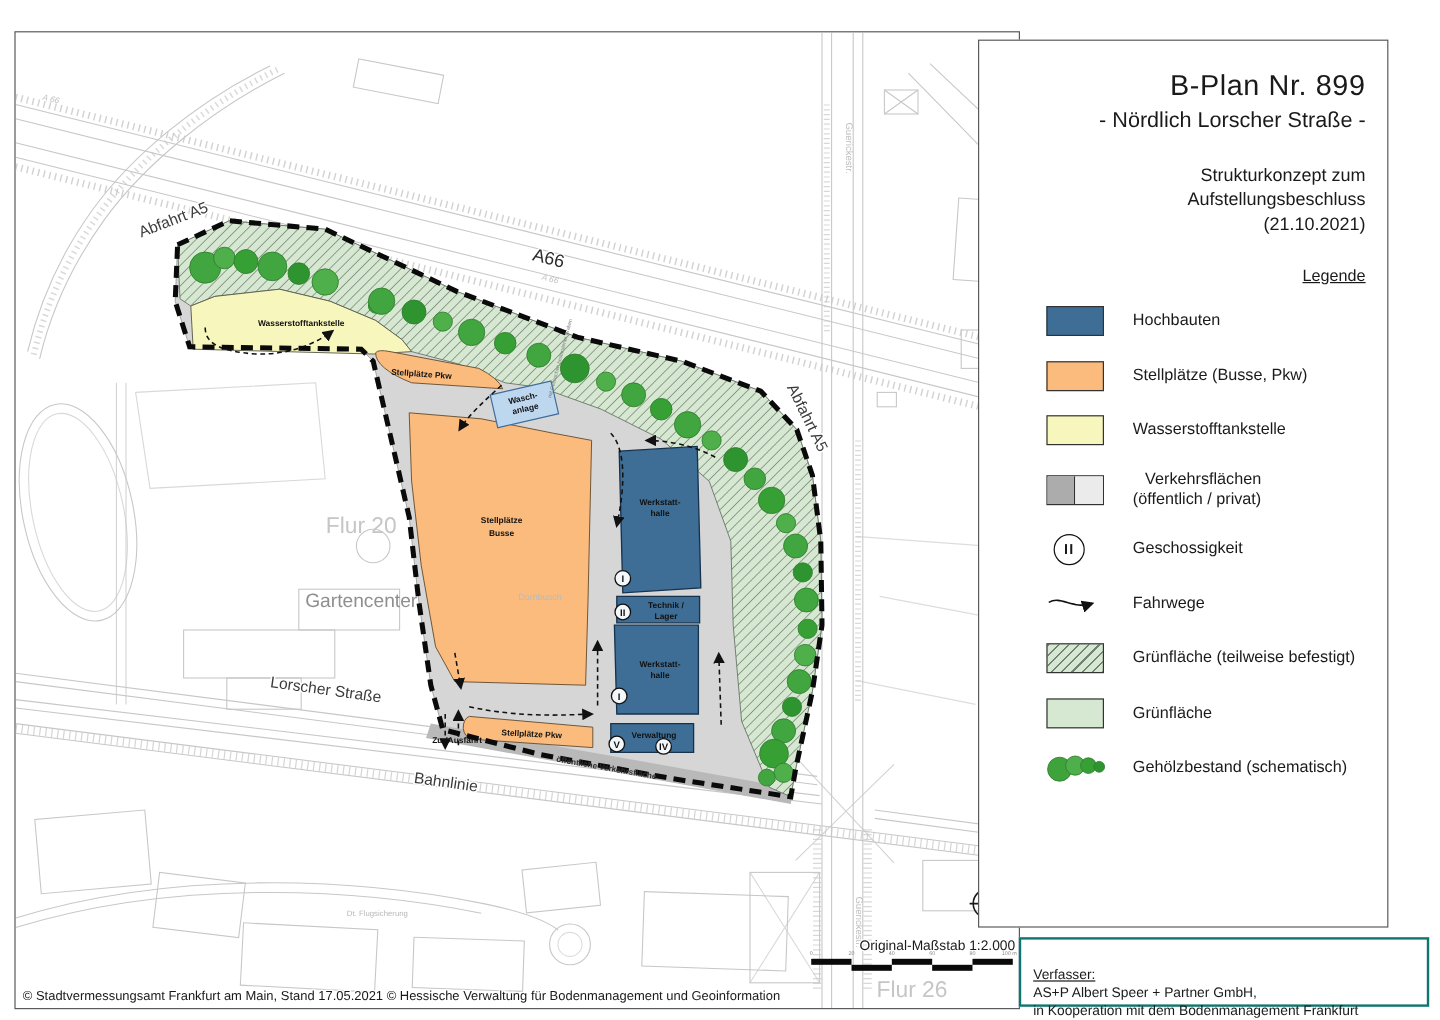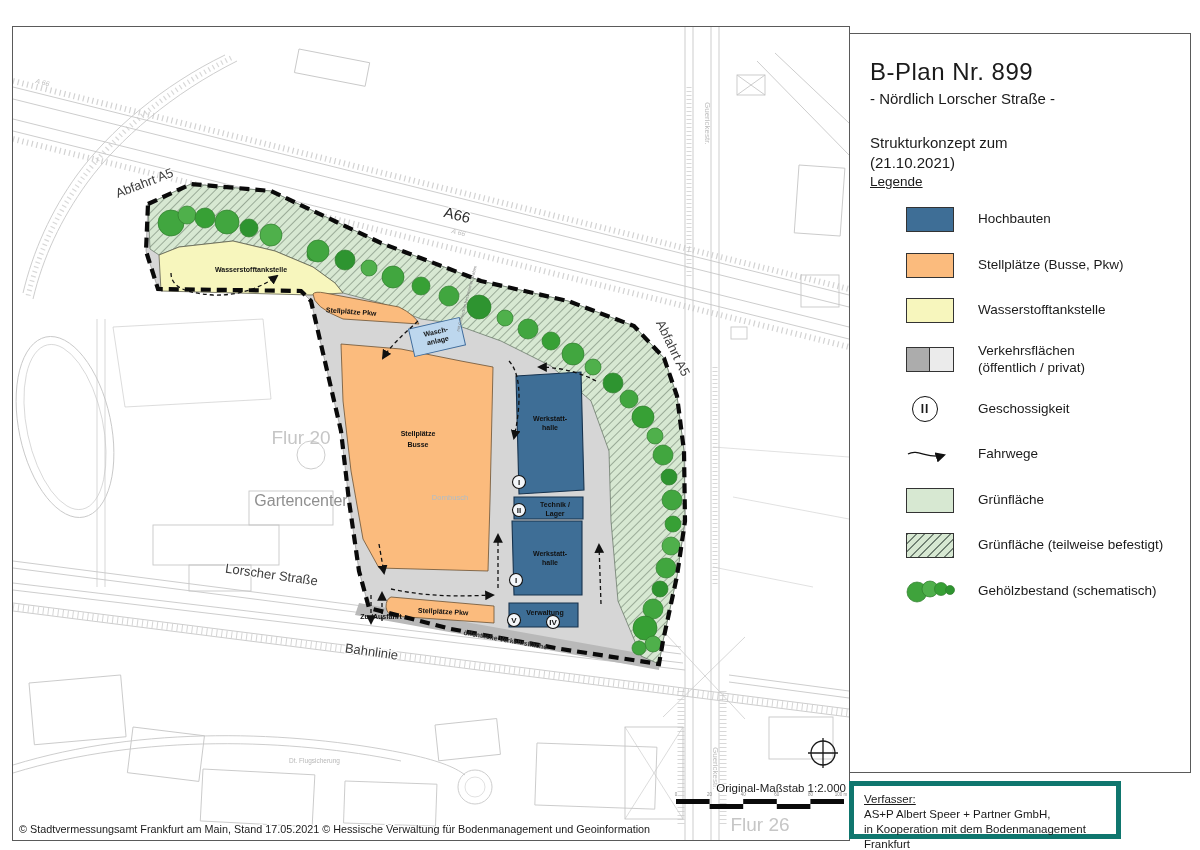--- a/index.html
+++ b/index.html
@@ -1,24 +1,24 @@
 <!DOCTYPE html>
 <html><head>
 <meta charset="utf-8">
 <style>
   html,body{margin:0;padding:0;background:#fff;}
   body{width:1200px;height:850px;position:relative;font-family:"Liberation Sans",sans-serif;color:#1a1a1a;}
   .map-frame{position:absolute;left:12px;top:26px;width:836px;height:813px;border:1px solid #5a5a5a;background:#fff;overflow:hidden;}
-  .panel{position:absolute;left:849px;top:33px;width:342px;height:740px;border:1px solid #5a5a5a;background:#fff;box-sizing:border-box;padding:24px 18px 0 20px;}
-  .verfasser{position:absolute;left:849px;top:781px;width:272px;height:58px;border:5px solid #0f766e;background:#fff;box-sizing:border-box;padding:6px 10px;font-size:11.5px;line-height:1.3;}
+  .panel{position:absolute;left:815px;top:33px;width:342px;height:740px;border:1px solid #5a5a5a;background:#fff;box-sizing:border-box;padding:24px 18px 0 20px;text-align:right;}
+  .verfasser{position:absolute;left:849px;top:781px;width:342px;height:58px;border:2px solid #0f766e;background:#fff;box-sizing:border-box;padding:23px 10px;font-size:11.5px;line-height:1.3;}
   .verfasser .vhead{text-decoration:underline;}
   .ptitle{font-size:24px;letter-spacing:.5px;}
-  .psub{font-size:15px;margin-top:4px;}
+  .psub{font-size:18px;margin-top:4px;}
   .pconcept{font-size:15px;margin-top:26px;line-height:1.35;}
-  .plegend-h{font-size:13.5px;text-decoration:underline;}
+  .plegend-h{font-size:13.5px;margin-top:24px;text-decoration:underline;}
   .lrows{margin-top:18px;}
   .lrow{display:flex;align-items:center;margin-bottom:19.5px;min-height:26px;padding-left:36px;}
   .lico{width:50px;min-width:50px;height:26px;display:flex;align-items:center;justify-content:flex-start;margin-right:22px;}
   .sw{width:48px;height:25px;border:1px solid #333;box-sizing:border-box;}
   .sw-split{width:48px;height:25px;border:1px solid #333;box-sizing:border-box;display:flex;}
   .sw-split .h1{width:50%;height:100%;background:#acacac;border-right:1px solid #333;box-sizing:border-box;}
   .sw-split .h2{width:50%;height:100%;background:#ebebeb;}
   .sw-hatch{background:#d7e8d2;background-image:repeating-linear-gradient(135deg,rgba(96,112,100,.85) 0 1.3px,transparent 1.3px 6px);}
   .geo-circle{width:24px;height:24px;border:1.6px solid #111;border-radius:50%;display:flex;align-items:center;justify-content:center;font-size:12px;font-weight:bold;letter-spacing:1px;margin-left:6px;}
   .dashed-box{width:46px;height:22px;border:2.6px dashed #0c0c0c;box-sizing:border-box;}
@@ -247,20 +247,21 @@
   </g>
   <text x="6" y="806" font-size="10.8" fill="#1a1a1a" class="halo">© Stadtvermessungsamt Frankfurt am Main, Stand 17.05.2021 © Hessische Verwaltung für Bodenmanagement und Geoinformation</text>
 </svg>
 </div>
 
 <div class="panel">
   <div class="ptitle">B-Plan Nr. 899</div>
   <div class="psub">- Nördlich Lorscher Straße -</div>
   <div class="pconcept">
     <div>Strukturkonzept zum</div>
+    <div>Aufstellungsbeschluss</div>
     <div>(21.10.2021)</div>
   </div>
   <div class="plegend-h">Legende</div>
   <div class="lrows">
     <div class="lrow">
       <span class="lico">
           <span class="sw" style="background:#3E6E96"></span>
         </span>
       <span class="ltxt">Hochbauten</span>
     </div>
@@ -299,29 +300,29 @@
                 <path d="M0 0 L10 5 L0 10 Z" fill="#111"></path>
               </marker>
             </defs>
           <path d="M2 9 C12 3 22 15 38 10" fill="none" stroke="#111" stroke-width="1.3" marker-end="url(#lah)"></path>
         </svg>
       </span>
       <span class="ltxt">Fahrwege</span>
     </div>
     <div class="lrow">
       <span class="lico">
+          <span class="sw sw-hatch"></span>
+        </span>
+      <span class="ltxt">Grünfläche (teilweise befestigt)</span>
+    </div>
+    <div class="lrow">
+      <span class="lico">
           <span class="sw" style="background:#D7E8D2"></span>
         </span>
       <span class="ltxt">Grünfläche</span>
-    </div>
-    <div class="lrow">
-      <span class="lico">
-          <span class="sw sw-hatch"></span>
-        </span>
-      <span class="ltxt">Grünfläche (teilweise befestigt)</span>
     </div>
     <div class="lrow">
       <span class="lico">
         <svg width="50" height="26" viewBox="0 0 50 26">
           <circle cx="11" cy="14" r="10" fill="#3FA33C" stroke="#2f7d2c" stroke-width="0.7"></circle>
           <circle cx="24" cy="11" r="8" fill="#4FB04B" stroke="#2f7d2c" stroke-width="0.7"></circle>
           <circle cx="35" cy="11" r="6.5" fill="#37A035" stroke="#2f7d2c" stroke-width="0.7"></circle>
           <circle cx="44" cy="12" r="4.5" fill="#2E9430" stroke="#2f7d2c" stroke-width="0.7"></circle>
         </svg>
       </span>

